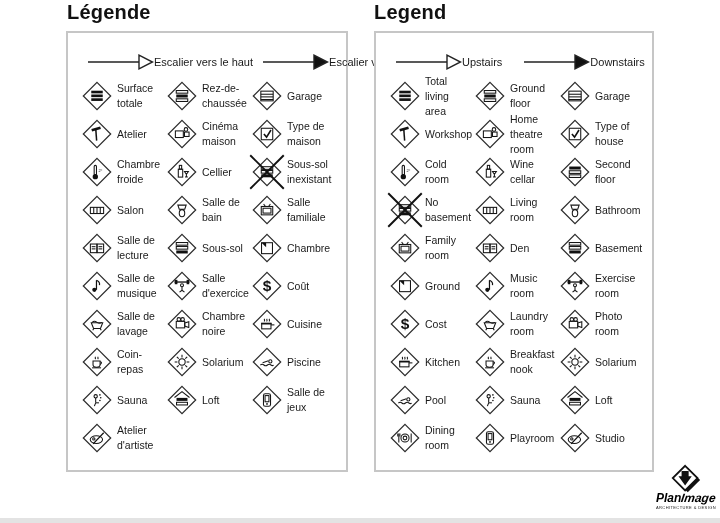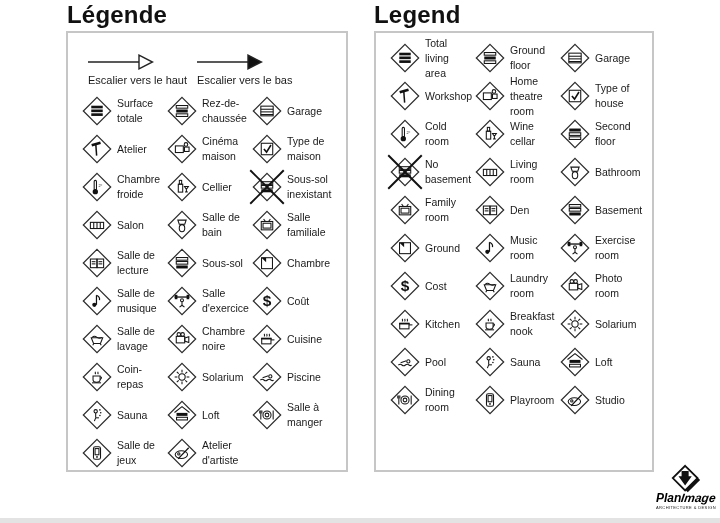--- a/index.html
+++ b/index.html
@@ -1,27 +1,27 @@
 <!DOCTYPE html>
 <html><head>
 <meta charset="utf-8">
 <style>
   html,body{margin:0;padding:0;background:#fff;width:720px;height:523px;overflow:hidden;
     font-family:"Liberation Sans",sans-serif;color:#1a1a1a;}
   .stage{position:absolute;top:0;left:0;width:720px;height:523px;background:#fff;}
-  .panel-title{position:absolute;top:1px;font-size:24px;font-weight:bold;letter-spacing:.2px;color:#111;}
+  .panel-title{position:absolute;top:1px;font-size:20px;font-weight:bold;letter-spacing:.2px;color:#111;}
   #title-fr{left:67px;}
   #title-en{left:374px;}
   .panel{position:absolute;top:31px;height:441px;border:2px solid #c6c6c6;background:#fff;box-sizing:border-box;}
   #panel-fr{left:66px;width:282px;}
   #panel-en{left:374px;width:280px;}
   .arrows{display:flex;margin:20px 0 0 20px;}
   #panel-fr .arrows{gap:10px;}
   #panel-en .arrows{gap:22px;}
-  .arrow-group{display:flex;flex-direction:column;justify-content:space-between;}
+  .arrow-group{display:flex;flex-direction:row;justify-content:space-between;}
   .arrow-group svg{display:block;}
   .arrow-label{font-size:11px;margin-top:3px;white-space:nowrap;color:#1a1a1a;}
   .grid{display:grid;grid-template-columns:85px 85px auto;grid-auto-rows:38px;
     margin:6px 0 0 14px;align-items:center;}
   .item{display:flex;align-items:center;gap:5px;}
   .icon{width:30px;height:30px;flex:0 0 30px;display:flex;align-items:center;justify-content:center;}
   .label{font-size:10.5px;line-height:15px;white-space:pre-line;color:#1a1a1a;}
   .logo{position:absolute;left:655px;top:464px;width:62px;text-align:center;}
   .logo-mark{display:block;margin:0 auto;}
   .logo-text{font-size:12px;line-height:12px;margin-top:-2px;white-space:nowrap;}
@@ -378,35 +378,20 @@
               <rect x="10.8" y="14.6" width="12.4" height="3.4" fill="#111"></rect>
               <rect x="10.8" y="19.6" width="12.4" height="3" stroke="#161616" fill="none" stroke-width="1.2"></rect>
             </svg>
           </span>
           <span class="label">Loft</span>
         </div>
         <div class="item">
           <span class="icon">
             <svg viewBox="0 0 34 34" width="30" height="30" style="overflow:visible">
               <polygon points="17,1.5 32.5,17 17,32.5 1.5,17" fill="#fff" stroke="#2c2c2c" stroke-width="1.4"></polygon>
-              <circle cx="17" cy="17" r="4.6" stroke="#161616" fill="none" stroke-width="1.2"></circle>
-              <circle cx="17" cy="17" r="2.1" stroke="#161616" fill="none" stroke-width="1.2"></circle>
-              <line x1="10" y1="12" x2="10" y2="22" stroke="#161616" fill="none" stroke-width="1.2"></line>
-              <line x1="8.8" y1="12" x2="8.8" y2="15.2" stroke="#161616" fill="none" stroke-width="1.2"></line>
-              <line x1="11.2" y1="12" x2="11.2" y2="15.2" stroke="#161616" fill="none" stroke-width="1.2"></line>
-              <line x1="24" y1="12" x2="24" y2="22" stroke="#161616" fill="none" stroke-width="1.2"></line>
-            </svg>
-          </span>
-          <span class="label">Salle à
-manger</span>
-        </div>
-        <div class="item">
-          <span class="icon">
-            <svg viewBox="0 0 34 34" width="30" height="30" style="overflow:visible">
-              <polygon points="17,1.5 32.5,17 17,32.5 1.5,17" fill="#fff" stroke="#2c2c2c" stroke-width="1.4"></polygon>
               <rect x="13" y="10" rx="2" width="8" height="14" stroke="#161616" fill="none" stroke-width="1.2"></rect>
               <rect x="14.8" y="12" width="4.4" height="7" stroke="#161616" fill="none" stroke-width="1.2"></rect>
               <circle cx="17" cy="21.4" r="1" fill="#111"></circle>
             </svg>
           </span>
           <span class="label">Salle de
 jeux</span>
         </div>
         <div class="item">
           <span class="icon">
@@ -417,20 +402,36 @@
               <line x1="12.6" y1="23.6" x2="24.6" y2="11" stroke="#111" stroke-width="1.4"></line>
             </svg>
           </span>
           <span class="label">Atelier
 d'artiste</span>
         </div>
       </div>
   </div>
 
   <div class="panel" id="panel-en">
+    <div class="arrows">
+        <div class="arrow-group">
+          <svg width="66" height="18" viewBox="0 0 66 18">
+            <line x1="0" y1="9" x2="51" y2="9" stroke="#222" stroke-width="1.6"></line>
+            <polygon points="51,2.2 64.5,9 51,15.8" fill="#fff" stroke="#222" stroke-width="1.4"></polygon>
+          </svg>
+          <div class="arrow-label">Upstairs</div>
+        </div>
+        <div class="arrow-group">
+          <svg width="66" height="18" viewBox="0 0 66 18">
+            <line x1="0" y1="9" x2="51" y2="9" stroke="#222" stroke-width="1.6"></line>
+            <polygon points="51,2.2 64.5,9 51,15.8" fill="#111" stroke="#222" stroke-width="1.4"></polygon>
+          </svg>
+          <div class="arrow-label">Downstairs</div>
+        </div>
+      </div>
     <div class="grid">
         <div class="item">
           <span class="icon">
             <svg viewBox="0 0 34 34" width="30" height="30" style="overflow:visible">
               <polygon points="17,1.5 32.5,17 17,32.5 1.5,17" fill="#fff" stroke="#2c2c2c" stroke-width="1.4"></polygon>
               <rect x="10.5" y="11" width="13" height="3" fill="#111"></rect>
               <rect x="10.5" y="15.3" width="13" height="3" fill="#111"></rect>
               <rect x="10.5" y="19.6" width="13" height="3" fill="#111"></rect>
             </svg>
           </span>

